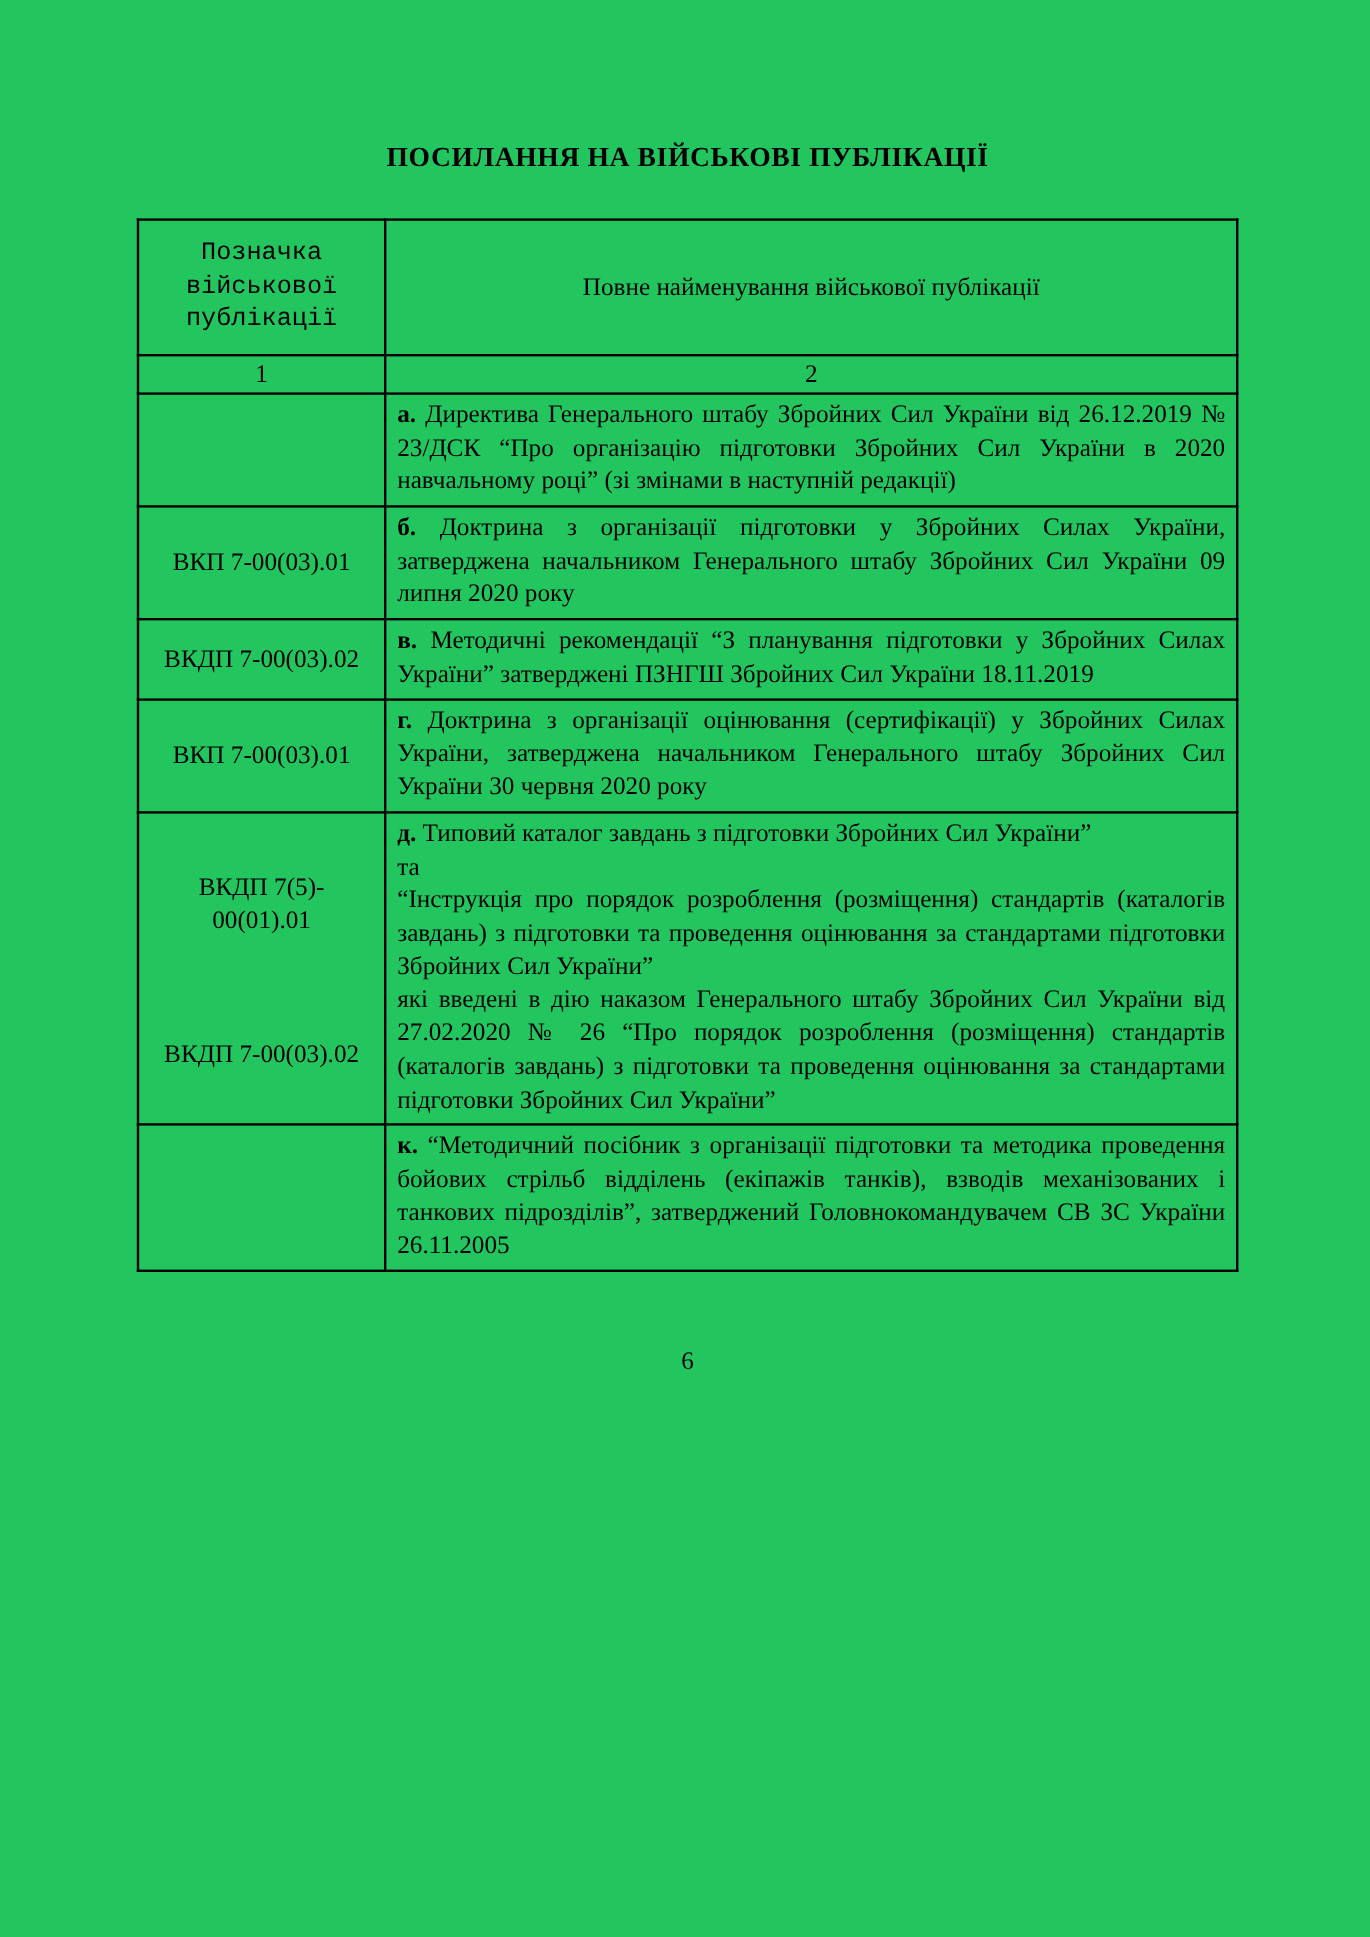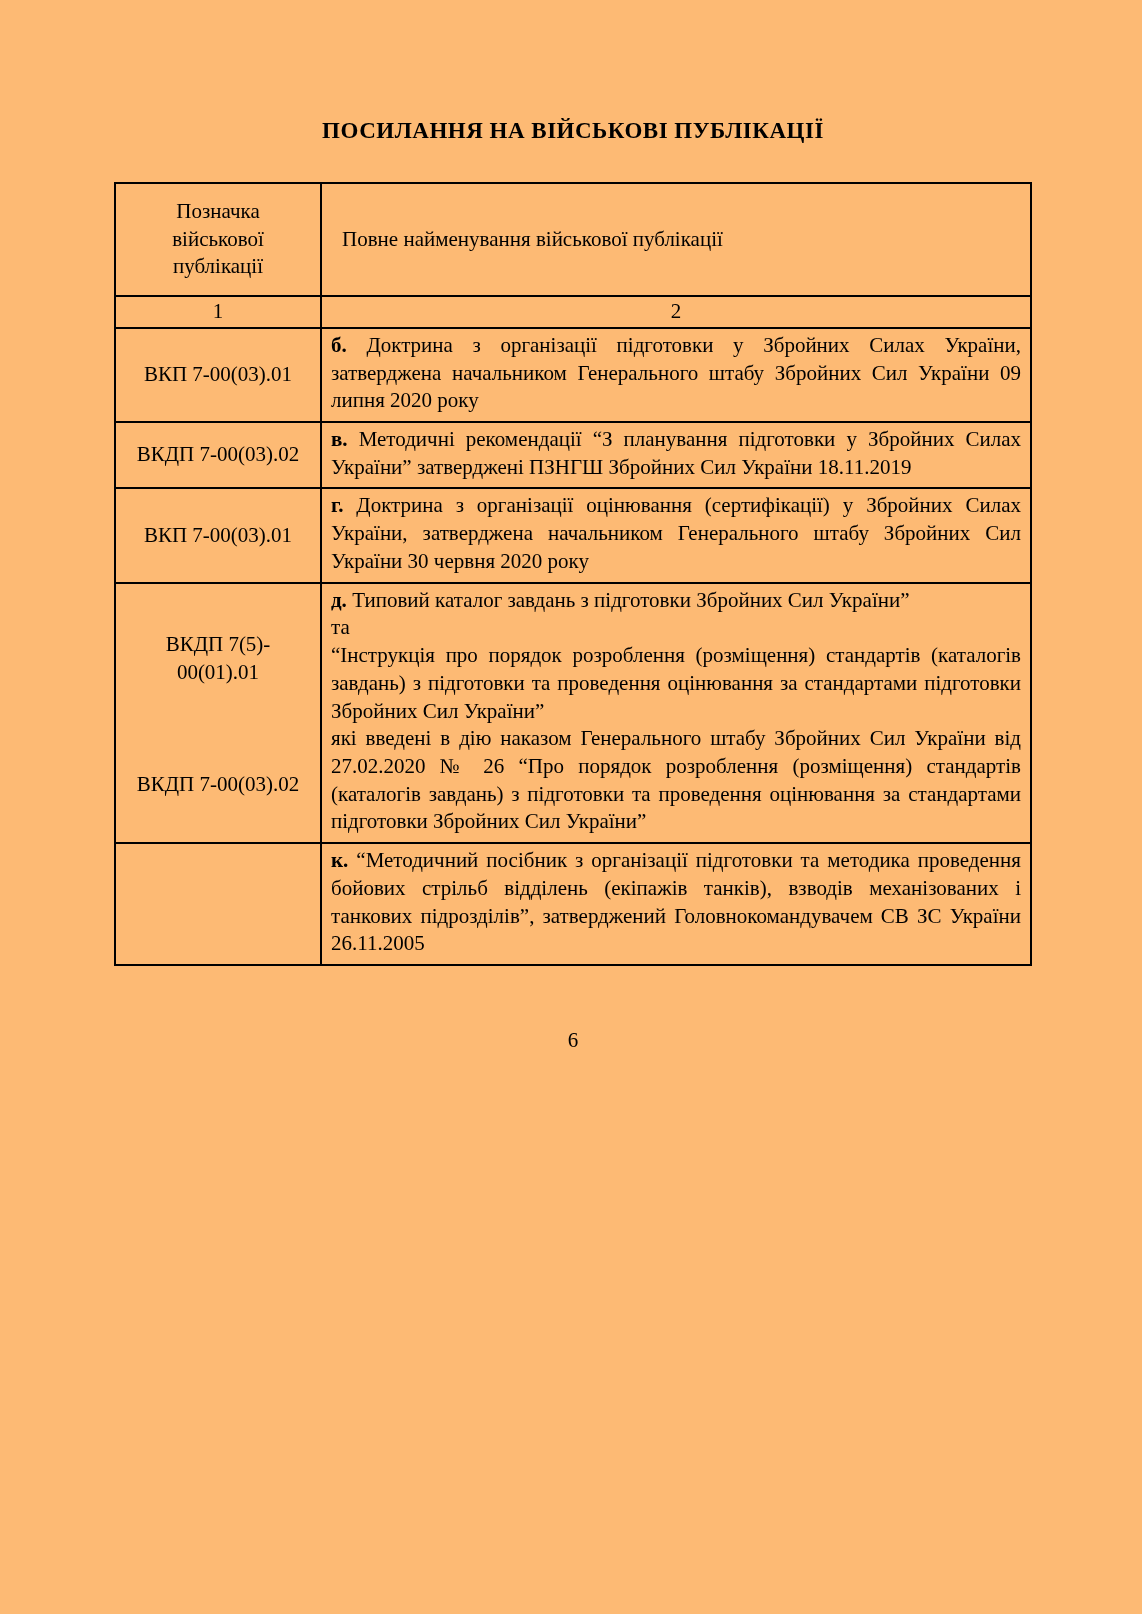--- a/index.html
+++ b/index.html
@@ -5,21 +5,21 @@
   html, body {
     margin: 0;
     padding: 0;
     background: #ffffff;
   }
   .page {
     position: relative;
     width: 1142px;
     min-height: 1614px;
     box-sizing: border-box;
-    background: #fdba74;
+    background: #22c55e;
     color: #000000;
     font-family: "Liberation Serif", "DejaVu Serif", serif;
     padding: 118px 110px 30px 114px;
   }
   .doc-title {
     font-size: 23px;
     font-weight: bold;
     text-align: center;
     letter-spacing: 0.5px;
     margin: 0 0 38px 0;
@@ -36,23 +36,24 @@
     box-sizing: border-box;
     font-weight: normal;
   }
   col.c1 { width: 206px; }
   .hdr-c1 {
     text-align: center;
     vertical-align: middle;
     white-space: pre-line;
     padding: 14px 4px;
     height: 88px;
+    font-family: Liberation Mono, monospace;
   }
   .hdr-c2 {
-    text-align: left;
+    text-align: center;
     vertical-align: middle;
     padding: 6px 20px;
   }
   .num-row td {
     text-align: center;
     padding: 1px 2px;
     height: 28px;
   }
   td.c1 {
     text-align: center;
@@ -104,20 +105,24 @@
 публікації</th>
         <th class="hdr-c2">Повне найменування військової публікації</th>
       </tr>
       <tr class="num-row">
         <td>1</td>
         <td>2</td>
       </tr>
     </thead>
     <tbody>
 
+      <tr>
+        <td class="c1"></td>
+        <td class="c2"><span class="letter">а.</span> <span class="txt">Директива Генерального штабу Збройних Сил України від 26.12.2019 № 23/ДСК “Про організацію підготовки Збройних Сил України в 2020 навчальному році” (зі змінами в наступній редакції)</span></td>
+      </tr>
 
       <tr>
         <td class="c1">ВКП 7-00(03).01</td>
         <td class="c2"><span class="letter">б.</span> <span class="txt">Доктрина з організації підготовки у Збройних Силах України, затверджена начальником Генерального штабу Збройних Сил України 09 липня 2020 року</span></td>
       </tr>
 
       <tr>
         <td class="c1">ВКДП 7-00(03).02</td>
         <td class="c2"><span class="letter">в.</span> <span class="txt">Методичні рекомендації “З планування підготовки у Збройних Силах України” затверджені ПЗНГШ Збройних Сил України 18.11.2019</span></td>
       </tr>

